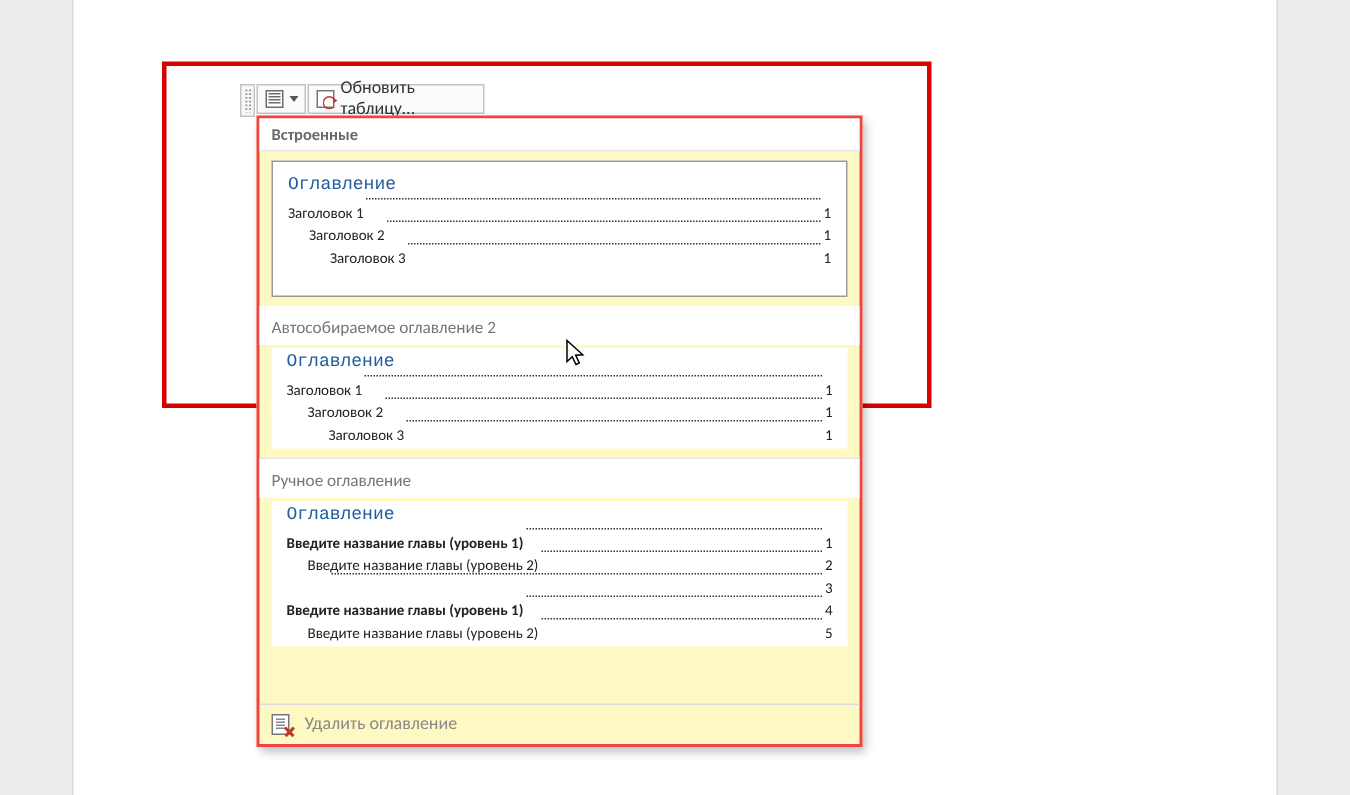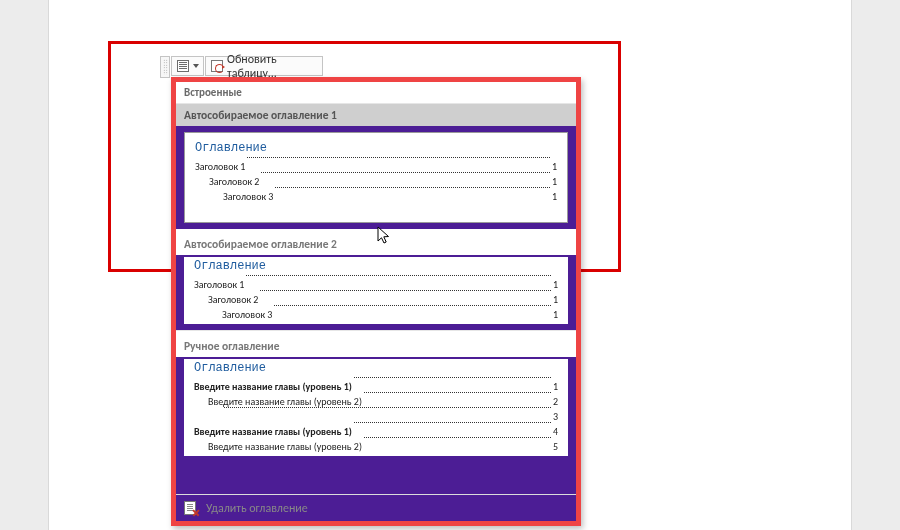--- a/index.html
+++ b/index.html
@@ -116,22 +116,22 @@
     border-left: 3px solid #c0392b;
     border-top: 2px solid transparent;
     border-bottom: 2px solid transparent;
   }
 
   .gallery {
     position: absolute;
     left: 171px;
     top: 77px;
     width: 400px;
-    background: #4c1d95;
-    border: 5px solid #ef4444;
+    background: #fef9c3;
+    border: 2px solid #ef4444;
     box-shadow: 2px 3px 6px rgba(0,0,0,0.25);
     z-index: 10;
     font-size: 11px;
     color: #333;
   }
   .section-header {
     padding: 4px 8px;
     color: #6a6a6a;
     font-weight: 600;
     border-bottom: 1px solid #e6e6e6;
@@ -142,21 +142,21 @@
     background: #cfcfcf;
     color: #555;
     padding: 4px 8px;
     font-weight: 600;
     font-size: 11.5px;
   }
   .item-title.plain {
     background: #fff;
     color: #777;
     padding: 8px 8px 4px 8px;
-    font-weight: 700;
+    font-weight: 400;
   }
   .preview {
     margin: 6px 8px 6px 8px;
     border: 1px solid #9a9a9a;
     background: #fff;
     padding: 8px 10px 18px 10px;
   }
   .preview.noborder {
     border: none;
     padding: 2px 10px 2px 10px;
@@ -259,21 +259,20 @@
     <span class="sheet"></span>
       <span class="corner"></span>
   </span>
   <span>Обновить таблицу...</span>
 </div>
 
 <div class="gallery">
 
   <div class="section-header">Встроенные</div>
 
-  <div class="item-title">Автособираемое оглавление 1</div>
   <div class="preview">
     <div class="prev-title">Оглавление</div>
     <div class="toc-line">
       <span class="lbl">Заголовок 1</span>
         <span class="dots"></span>
         <span class="pg">1</span>
     </div>
     <div class="toc-line indent1">
       <span class="lbl">Заголовок 2</span>
         <span class="dots"></span>

